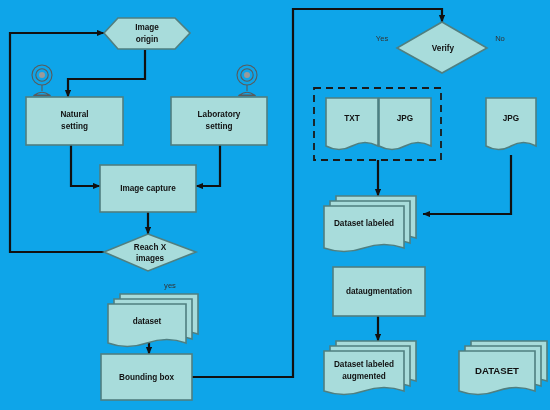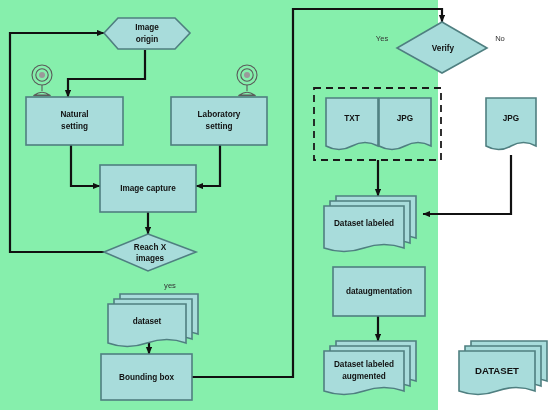--- a/index.html
+++ b/index.html
@@ -1,18 +1,18 @@
 <!DOCTYPE html>
 <html><head>
 <meta charset="utf-8">
 <style>
   html,body{margin:0;padding:0;background:#ffffff;}
   body{width:550px;height:410px;overflow:hidden;
        font-family:"Liberation Sans","DejaVu Sans",sans-serif;}
-  #canvas{position:relative;width:438px;height:410px;background:#86efac;}
+  #canvas{position:relative;width:550px;height:410px;background:#0ea5e9;}
   svg{display:block;}
   .shp{fill:#a8dcdb;stroke:#4f7f80;stroke-width:1.6;}
   .dashbox{fill:none;stroke:#1a1a1a;stroke-width:1.8;stroke-dasharray:7 5;}
   .conn{fill:none;stroke:#111111;stroke-width:2.2;stroke-linejoin:miter;stroke-linecap:butt;}
   .lbl{font-family:"Liberation Sans","DejaVu Sans",sans-serif;
        font-size:8.2px;font-weight:bold;fill:#111111;text-anchor:middle;
        dominant-baseline:middle;}
   .lbl-big{font-size:9.6px;}
   .edge-lbl{font-family:"Liberation Sans","DejaVu Sans",sans-serif;
        font-size:7.6px;font-weight:normal;fill:#333333;text-anchor:middle;}

